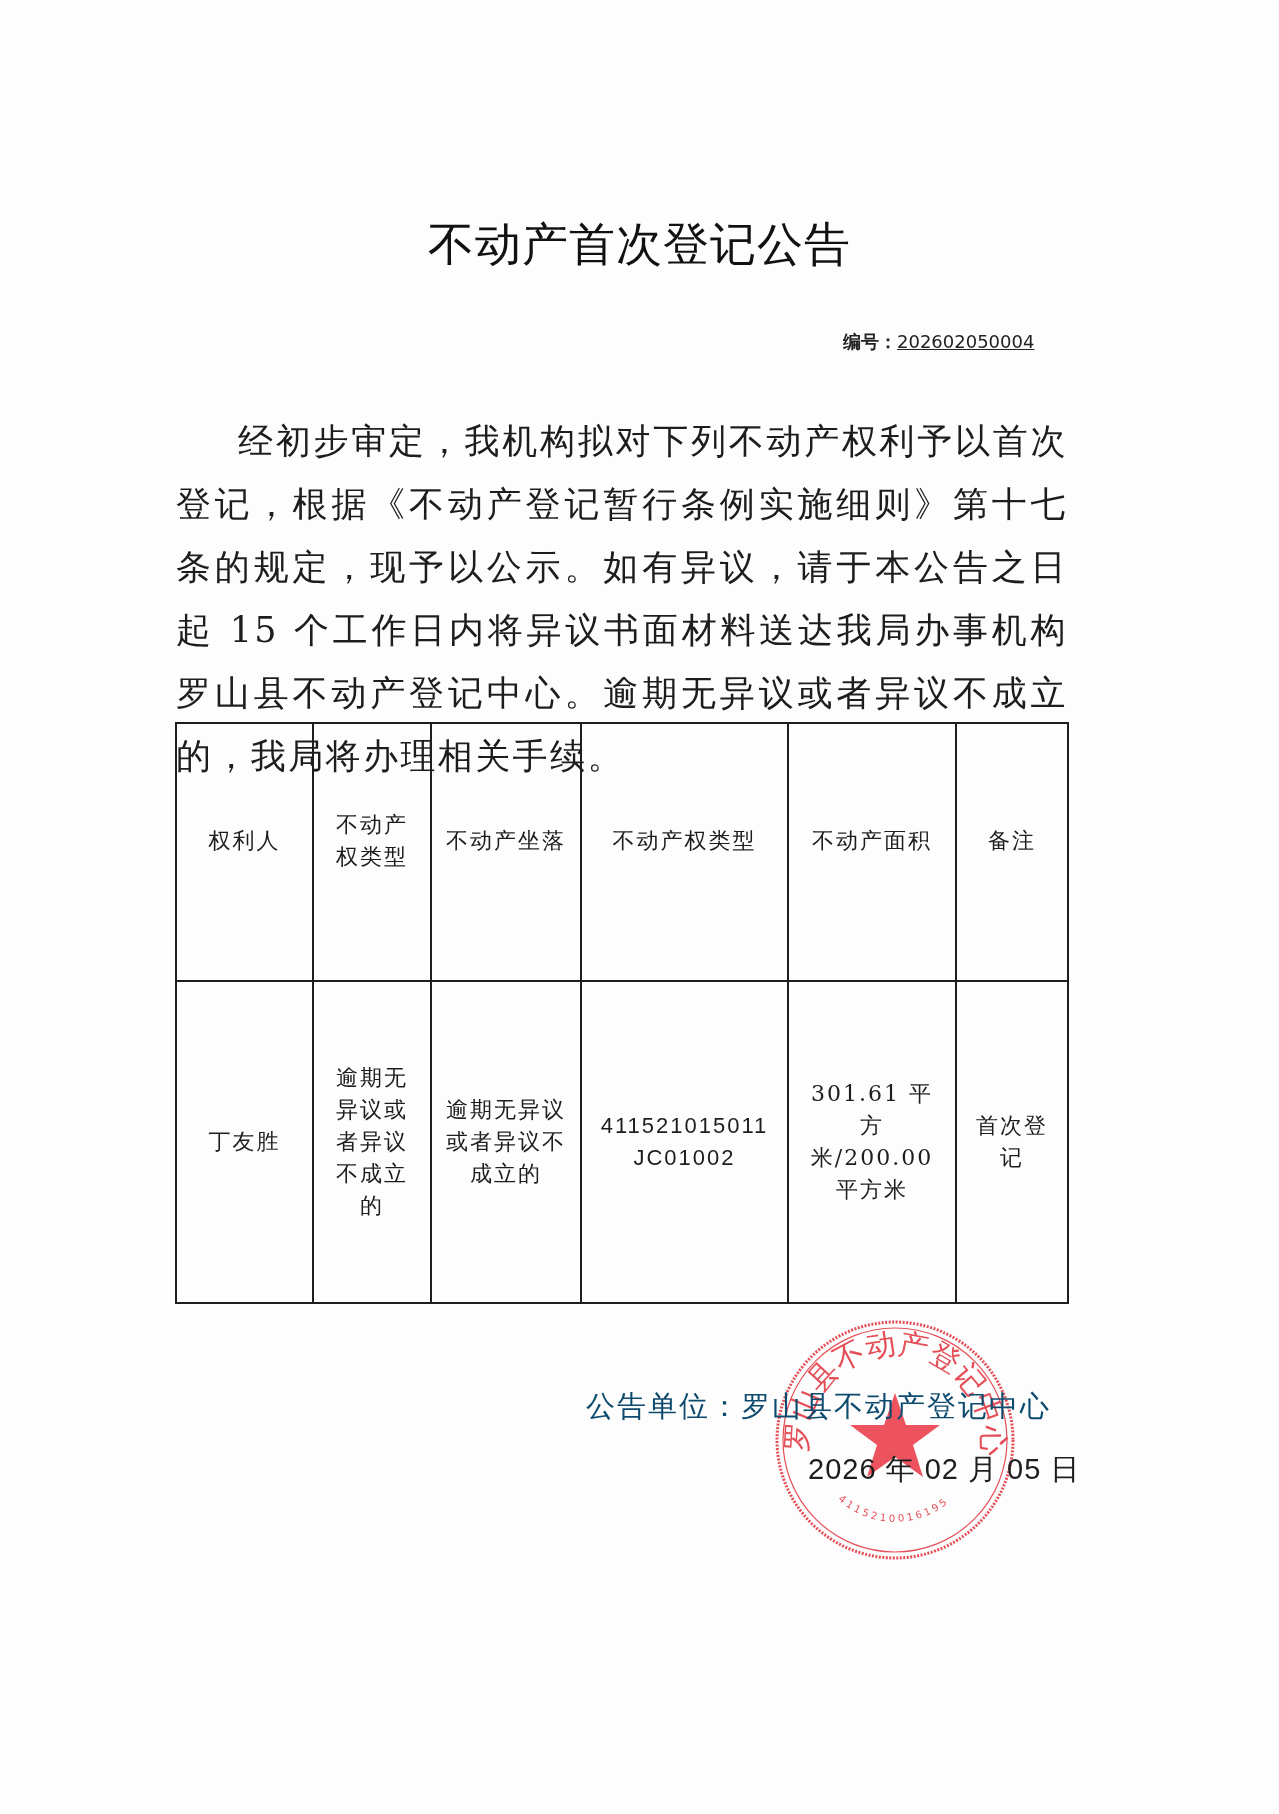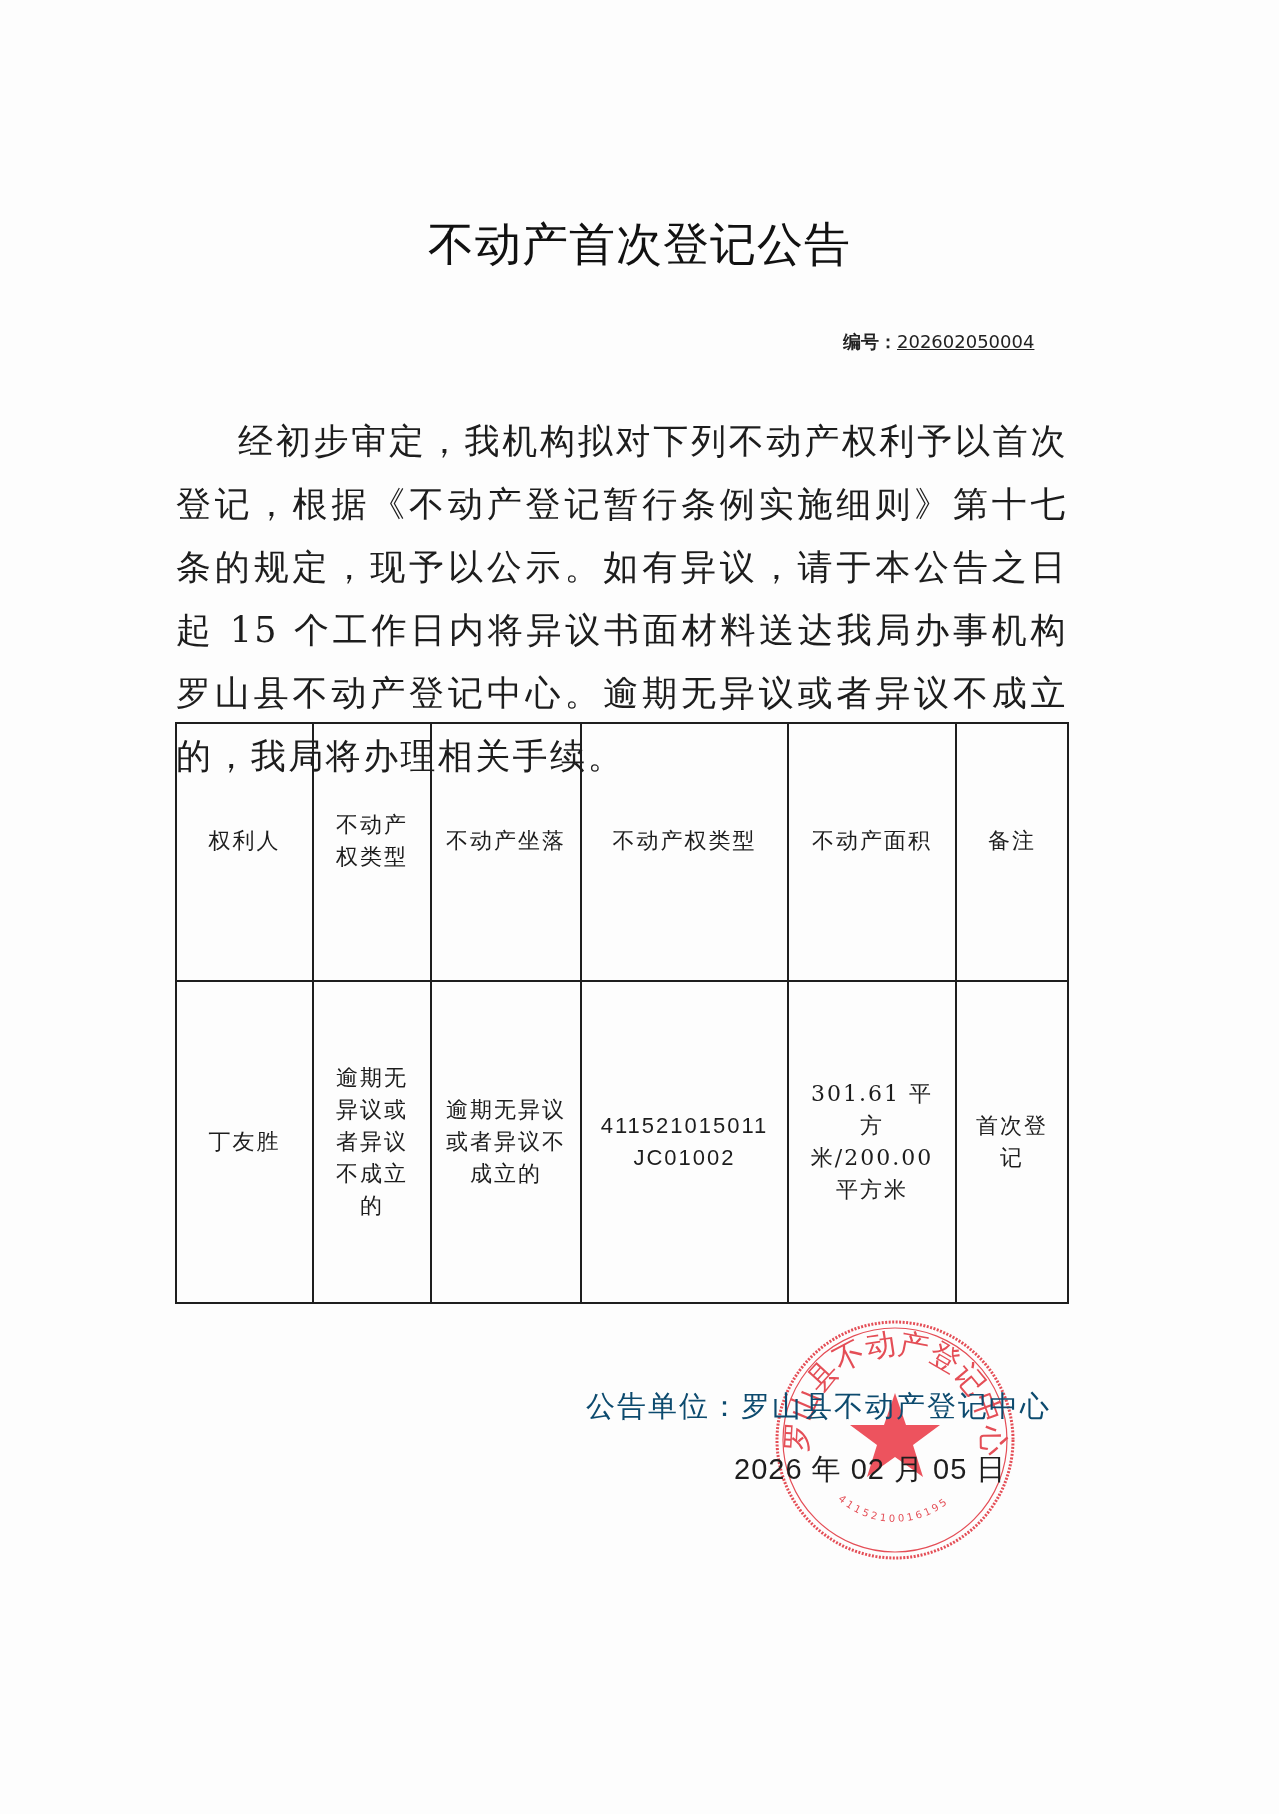--- a/index.html
+++ b/index.html
@@ -34,21 +34,21 @@
       letter-spacing: 2px; color: #1d1d1d;
     }
     table.grid tr.head { height: 258px; padding-left: 38px; }
     table.grid tr.body { height: 322px; }
     table.grid th { padding-bottom: 22px; }
     .mono { font-family: "Liberation Sans", "DejaVu Sans", sans-serif; letter-spacing: 0; font-size: 22px; }
     .footer-unit {
       position: absolute; left: 586px; top: 1387px; font-size: 29px; letter-spacing: 2px; color: #0c4a6e;
     }
     .footer-date {
-      position: absolute; left: 734px; top: 1450px; font-size: 29px; letter-spacing: 1px; color: #1d1d1d;
+      position: absolute; left: 808px; top: 1450px; font-size: 29px; letter-spacing: 1px; color: #1d1d1d;
       font-family: "Liberation Sans", "DejaVu Sans", sans-serif;
     }
     .seal {
       position: absolute; left: 770px; top: 1315px; width: 250px; height: 250px; pointer-events: none;
       opacity: 0.85;
     }
   </style>
 </head>
 <body>
 

